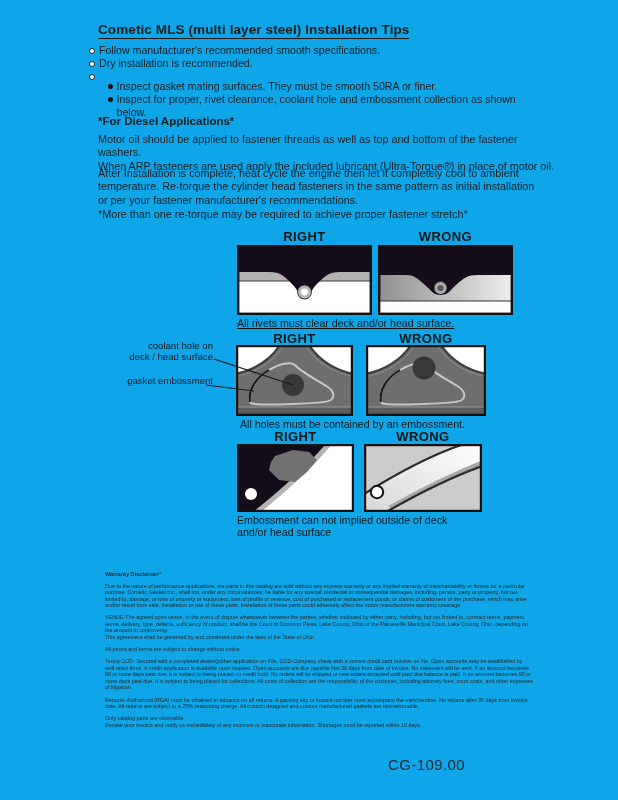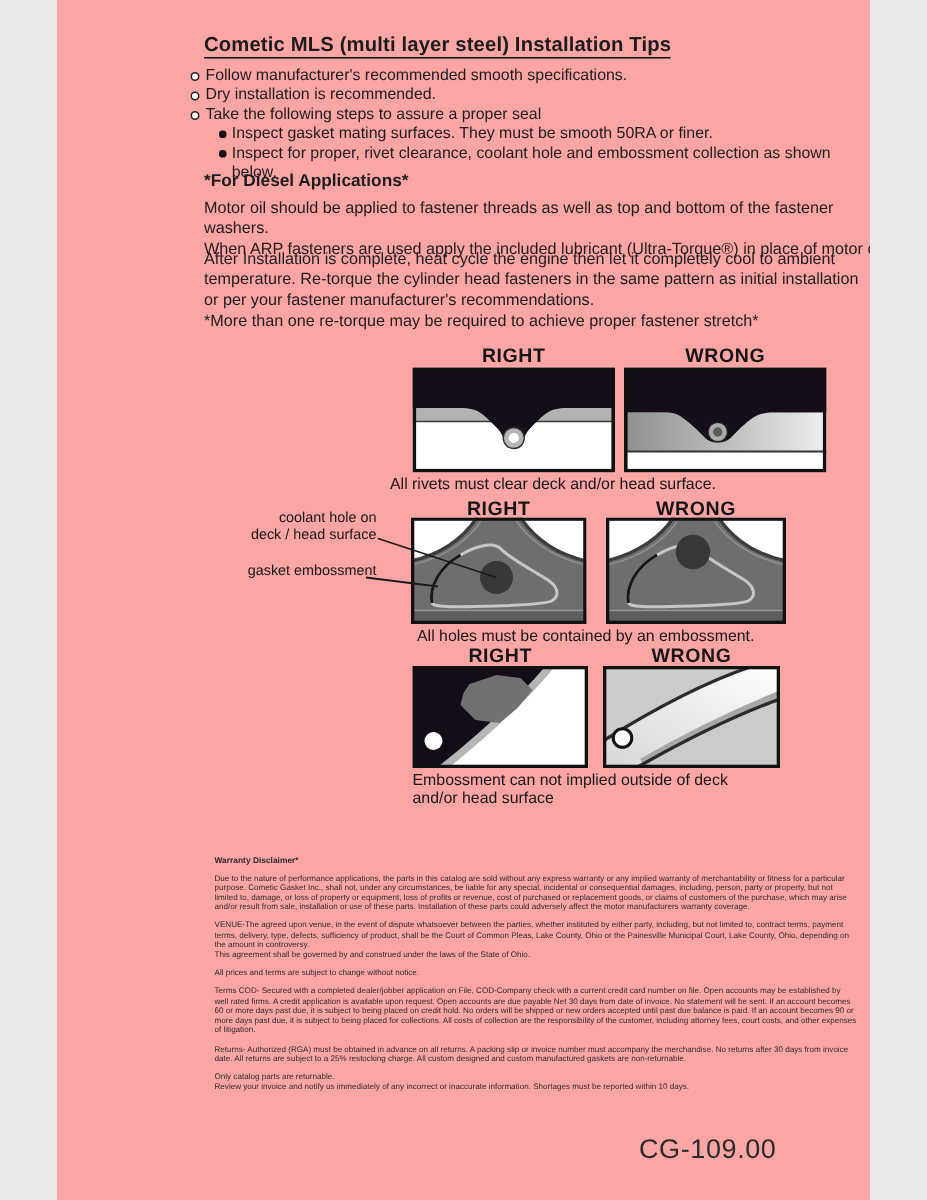--- a/index.html
+++ b/index.html
@@ -1,17 +1,17 @@
 <!DOCTYPE html>
 <html><head>
 <meta charset="utf-8">
 <style>
   html,body{margin:0;padding:0;background:#e9e9e9;}
   .page{
-    position:relative;width:542px;height:800px;background:#fca5a5;
+    position:relative;width:618px;height:800px;background:#0ea5e9;
     font-family:"Liberation Sans",sans-serif;color:#1c1c1c;overflow:hidden;
     margin:0 auto;
   }
   .abs{position:absolute;}
   .title{
     left:98px;top:22px;font-size:13.5px;font-weight:bold;letter-spacing:.1px;
     border-bottom:1.6px solid #111;padding-bottom:1px;white-space:nowrap;
   }
   .bullets{left:89px;top:44px;width:452px;font-size:10.6px;line-height:13px;}
   .brow{display:flex;align-items:flex-start;}
@@ -24,41 +24,40 @@
   .p1{top:133px;}
   .p2{top:167px;}
   .p3{top:208px;}
   .dlabel{font-size:13px;font-weight:bold;letter-spacing:.4px;text-align:center;color:#161616;}
   .caption{font-size:10.6px;line-height:12.4px;color:#161616;white-space:pre-line;}
   .ann{font-size:9.6px;line-height:10.6px;text-align:right;white-space:pre-line;color:#161616;}
   .panel{display:block;}
   .legal{left:105px;top:571px;width:428px;font-size:5.4px;line-height:6.5px;color:#2a2a2a;}
   .legal .lh{font-weight:bold;font-size:5.6px;margin-bottom:5px;}
   .legal p{margin:0 0 5.8px 0;white-space:pre-line;}
-  .cg{left:388px;top:756px;font-size:18px;letter-spacing:.4px;color:#2b2b2b;}
+  .cg{left:388px;top:756px;font-size:15px;letter-spacing:.4px;color:#2b2b2b;}
 </style>
 </head>
 <body>
 
 <div class="page">
 
   <div class="abs title">Cometic MLS (multi layer steel) Installation Tips</div>
 
   <div class="abs bullets">
     <div class="brow">
       <span class="mk mk-hollow"></span>
       <span>Follow manufacturer's recommended smooth specifications.</span>
     </div>
     <div class="brow">
       <span class="mk mk-hollow"></span>
       <span>Dry installation is recommended.</span>
     </div>
     <div class="brow">
       <span class="mk mk-hollow"></span>
-      <span>Take the following steps to assure a proper seal</span>
     </div>
     <div class="brow sub">
       <span class="mk mk-solid"></span>
       <span>Inspect gasket mating surfaces.  They must be smooth 50RA or finer.</span>
     </div>
     <div class="brow sub">
       <span class="mk mk-solid"></span>
       <span>Inspect for proper, rivet clearance, coolant hole and embossment collection as shown below.</span>
     </div>
   </div>
@@ -96,21 +95,21 @@
     <rect x="0" y="0" width="135" height="70" fill="#ffffff"></rect>
     <rect x="0" y="30" width="135" height="26" fill="url(#g1)"></rect>
     <line x1="0" y1="56" x2="135" y2="56" stroke="#333333" stroke-width="1.2"></line>
     <path d="M0 0 H135 V30 H100 C89 30 86 33 78 40 C71 46.5 70 50 62.5 50 C55 50 54 46 47 40 C39 33 36 30 28 30 H0 Z" fill="#150e1a"></path>
     <circle cx="62.5" cy="43" r="6.5" fill="#ababab"></circle>
     <circle cx="62.5" cy="43" r="6.5" fill="none" stroke="#242424" stroke-width="0.9"></circle>
     <circle cx="62.5" cy="43" r="3.1" fill="#5a5a5a"></circle>
     <rect x="1.2" y="1.2" width="132.6" height="67.6" fill="none" stroke="#111111" stroke-width="2.4"></rect>
   </svg>
 
-  <div class="abs caption" style="left:222px;top:317px;">All rivets must clear deck and/or head surface.</div>
+  <div class="abs caption" style="left:237px;top:317px;text-decoration:underline;">All rivets must clear deck and/or head surface.</div>
 
   <div class="abs dlabel" style="left:236px;top:331px;width:117px;">RIGHT</div>
   <div class="abs dlabel" style="left:366px;top:331px;width:120px;">WRONG</div>
 
   <div class="abs ann" style="left:105px;top:341px;width:108px;">coolant hole on
 deck / head surface</div>
   <div class="abs ann" style="left:105px;top:376px;width:108px;">gasket embossment</div>
 
   <svg class="abs panel" style="left:236px;top:345px;" width="117" height="71" viewBox="0 0 117 71">
     <rect x="0" y="0" width="117" height="71" fill="#6e6e6e"></rect>

